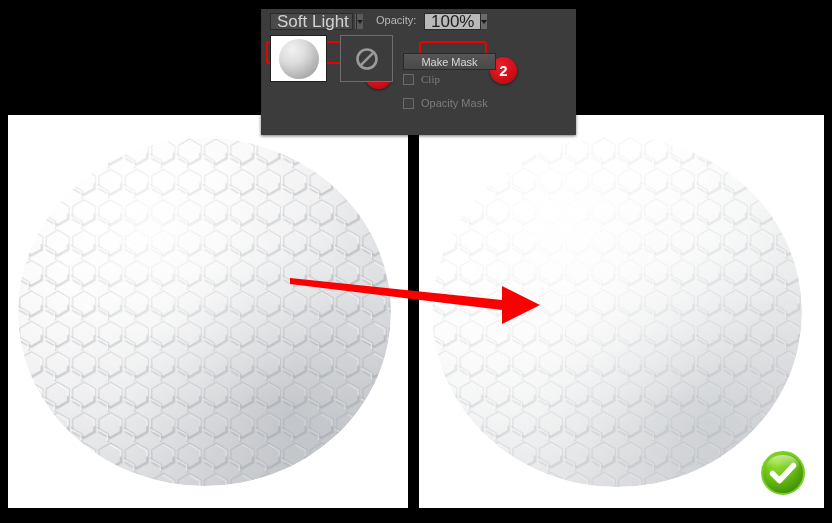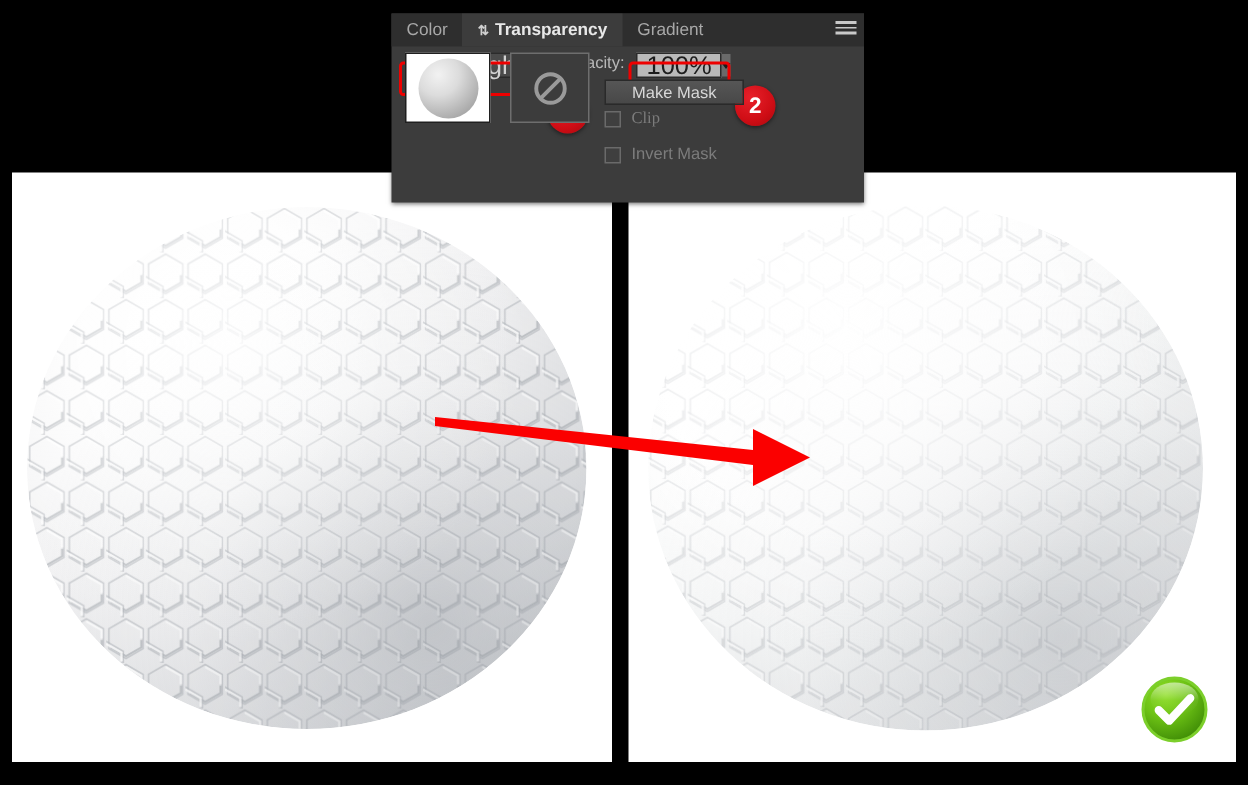--- a/index.html
+++ b/index.html
@@ -266,37 +266,20 @@
         </linearGradient>
       </defs>
       <circle cx="23" cy="23" r="21" fill="url(#gchk)" stroke="#7ccf2b" stroke-width="2"></circle>
       <ellipse cx="23" cy="16" rx="16" ry="11" fill="url(#gloss)"></ellipse>
       <path d="M12.5 23.5 L19.5 30.5 L33.5 15.5" fill="none" stroke="#ffffff" stroke-width="5.5" stroke-linecap="round" stroke-linejoin="round"></path>
     </svg>
   </div>
 
   <div class="panel">
 
-    <div class="tabbar">
-      <div class="tab">
-        <span>Color</span>
-      </div>
-      <div class="tab active">
-        <span class="dblarrow">⇅</span>
-        <span>Transparency</span>
-      </div>
-      <div class="tab">
-        <span>Gradient</span>
-      </div>
-      <div class="flyout">
-        <i></i>
-        <i></i>
-        <i></i>
-      </div>
-    </div>
 
     <div class="row1">
       <div class="combo" id="blend-combo">
         <span class="val">Soft Light</span>
         <span class="arrowbtn">
             <b></b>
           </span>
       </div>
       <span class="opacity-label">Opacity:</span>
       <div class="combo" id="opacity-combo">
@@ -326,18 +309,18 @@
     </div>
 
     <div class="make-mask">Make Mask</div>
 
     <div class="cbrow" id="clip-row">
       <span class="cbox"></span>
       <span>Clip</span>
     </div>
     <div class="cbrow" id="invert-row">
       <span class="cbox"></span>
-      <span>Invert Mask</span>
+      <span>Opacity Mask</span>
     </div>
 
   </div>
 
 </div>
 
 </body></html>

